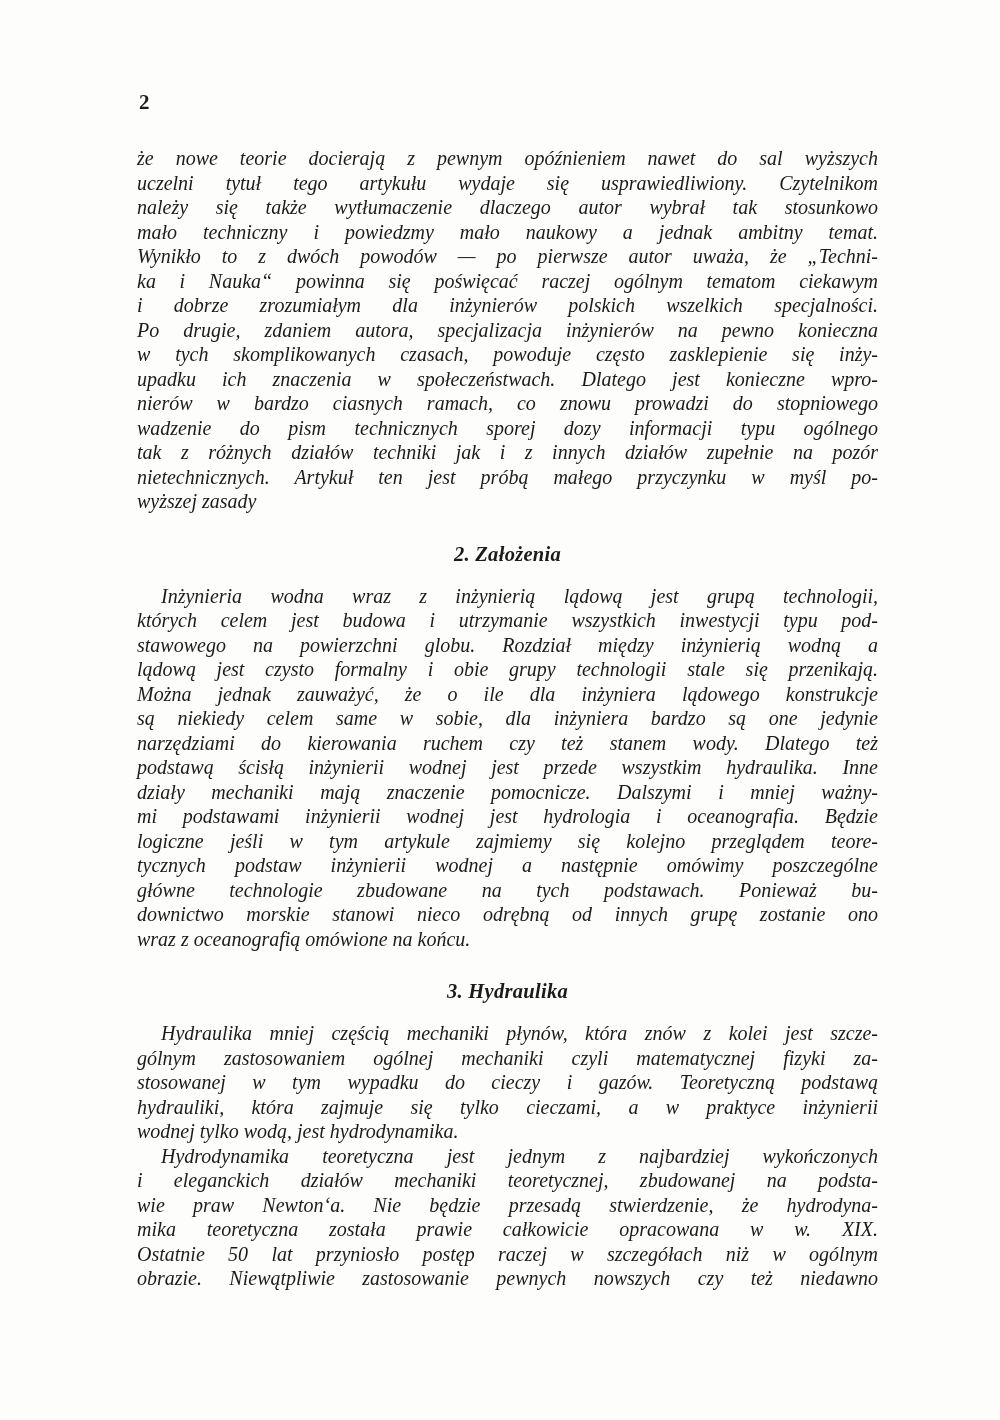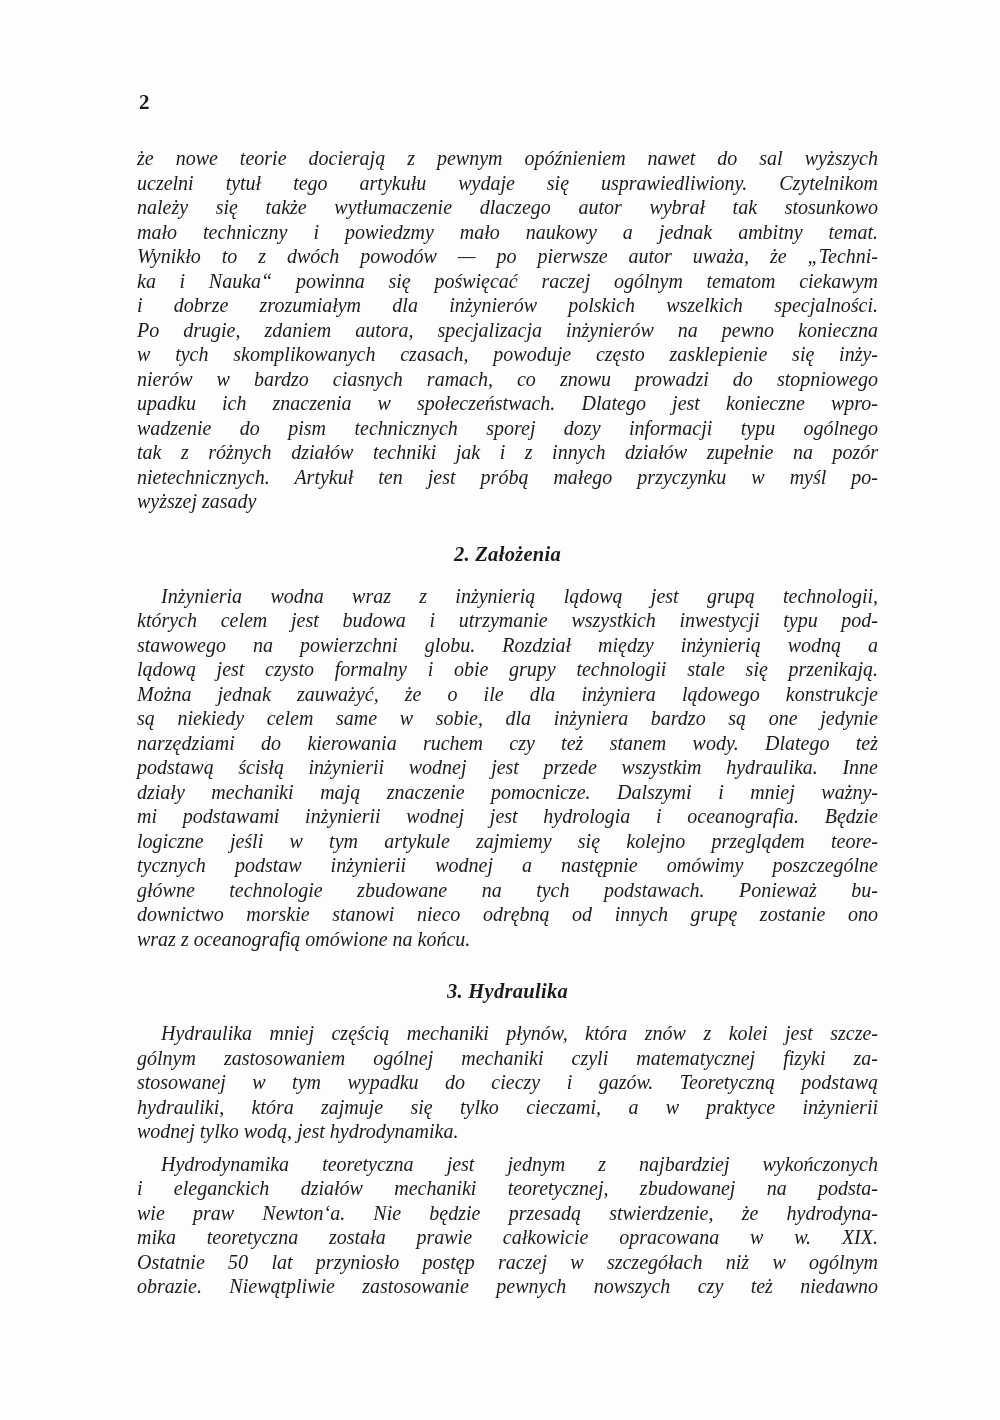--- a/index.html
+++ b/index.html
@@ -50,40 +50,40 @@
   }
   .heading {
     font-weight: 700;
     font-size: 20.5px;
     line-height: 25px;
     margin: 28px 0 17px 0;
     letter-spacing: 0.3px;
     text-align: center;
   }
   .para { margin: 0; }
-  .para + .para { margin-top: 8px; }
+  .para + .para { }
 </style>
 </head>
 <body>
 
 <div class="scan-page">
   <div class="page-number">2</div>
   <div class="content" id="content">
       <div class="para">
         <div class="line">że nowe teorie docierają z pewnym opóźnieniem nawet do sal wyższych</div>
         <div class="line">uczelni tytuł tego artykułu wydaje się usprawiedliwiony. Czytelnikom</div>
         <div class="line">należy się także wytłumaczenie dlaczego autor wybrał tak stosunkowo</div>
         <div class="line">mało techniczny i powiedzmy mało naukowy a jednak ambitny temat.</div>
         <div class="line">Wynikło to z dwóch powodów — po pierwsze autor uważa, że „Techni-</div>
         <div class="line">ka i Nauka“ powinna się poświęcać raczej ogólnym tematom ciekawym</div>
         <div class="line">i dobrze zrozumiałym dla inżynierów polskich wszelkich specjalności.</div>
         <div class="line">Po drugie, zdaniem autora, specjalizacja inżynierów na pewno konieczna</div>
         <div class="line">w tych skomplikowanych czasach, powoduje często zasklepienie się inży-</div>
+        <div class="line">upadku ich znaczenia w społeczeństwach. Dlatego jest konieczne wpro-</div>
         <div class="line">nierów w bardzo ciasnych ramach, co znowu prowadzi do stopniowego</div>
-        <div class="line">upadku ich znaczenia w społeczeństwach. Dlatego jest konieczne wpro-</div>
         <div class="line">wadzenie do pism technicznych sporej dozy informacji typu ogólnego</div>
         <div class="line">tak z różnych działów techniki jak i z innych działów zupełnie na pozór</div>
         <div class="line">nietechnicznych. Artykuł ten jest próbą małego przyczynku w myśl po-</div>
         <div class="line lastline">wyższej zasady</div>
       </div>
       <div class="heading">2. Założenia</div>
       <div class="para">
         <div class="line indent">Inżynieria wodna wraz z inżynierią lądową jest grupą technologii,</div>
         <div class="line">których celem jest budowa i utrzymanie wszystkich inwestycji typu pod-</div>
         <div class="line">stawowego na powierzchni globu. Rozdział między inżynierią wodną a</div>

